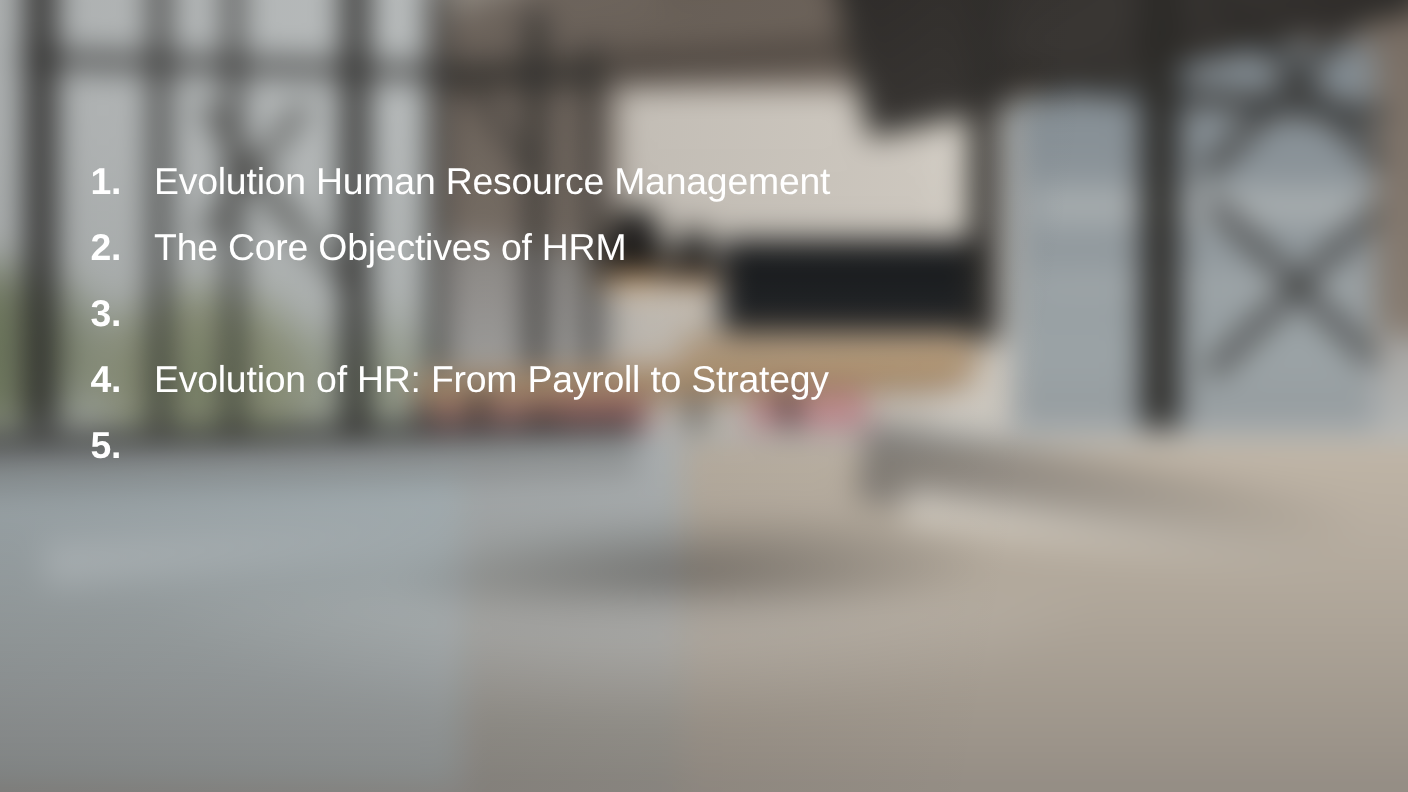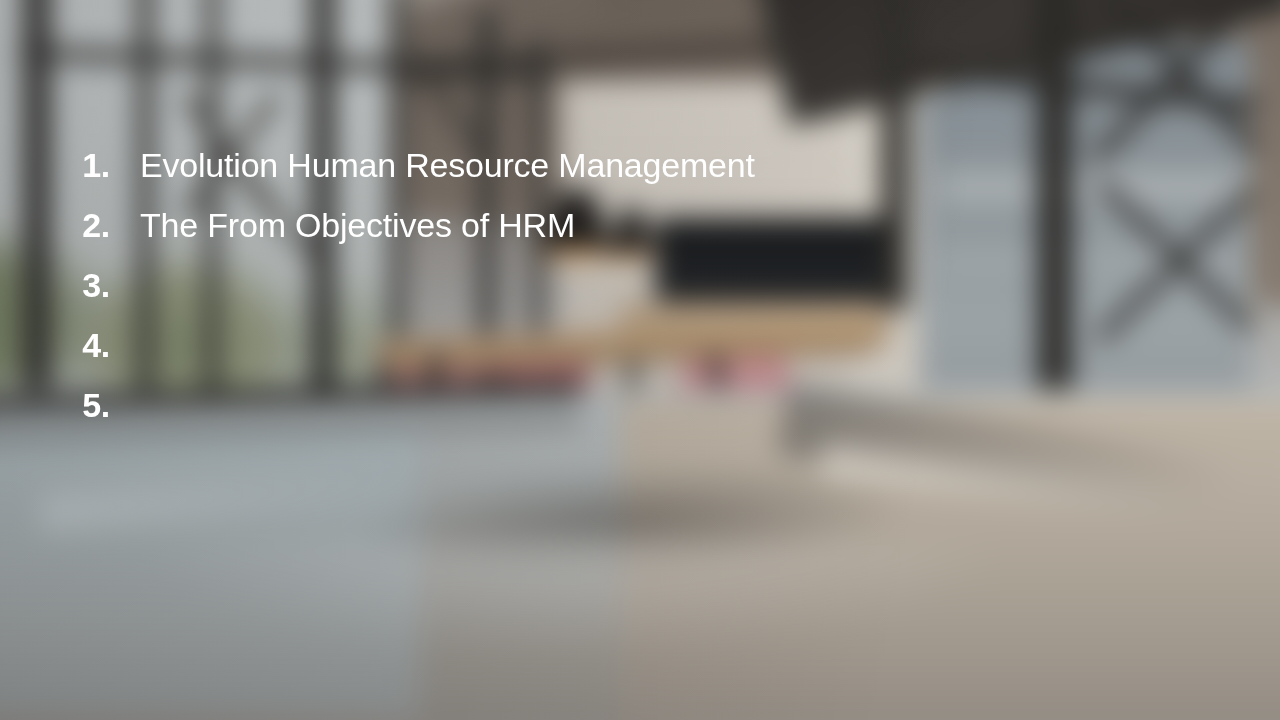--- a/index.html
+++ b/index.html
@@ -444,27 +444,28 @@
   <div class="content">
 
 
     <ul class="agenda-list" id="agenda-list">
         <li class="agenda-item">
           <span class="item-number">1.</span>
           <span class="item-text">Evolution Human Resource Management</span>
         </li>
         <li class="agenda-item">
           <span class="item-number">2.</span>
-          <span class="item-text">The From Objectives of HRM</span>
+          <span class="item-text">The Core Objectives of HRM</span>
         </li>
         <li class="agenda-item">
           <span class="item-number">3.</span>
         </li>
         <li class="agenda-item">
           <span class="item-number">4.</span>
+          <span class="item-text">Evolution of HR: From Payroll to Strategy</span>
         </li>
         <li class="agenda-item">
           <span class="item-number">5.</span>
         </li>
       </ul>
 
   </div>
 </div>
 
 </body></html>

